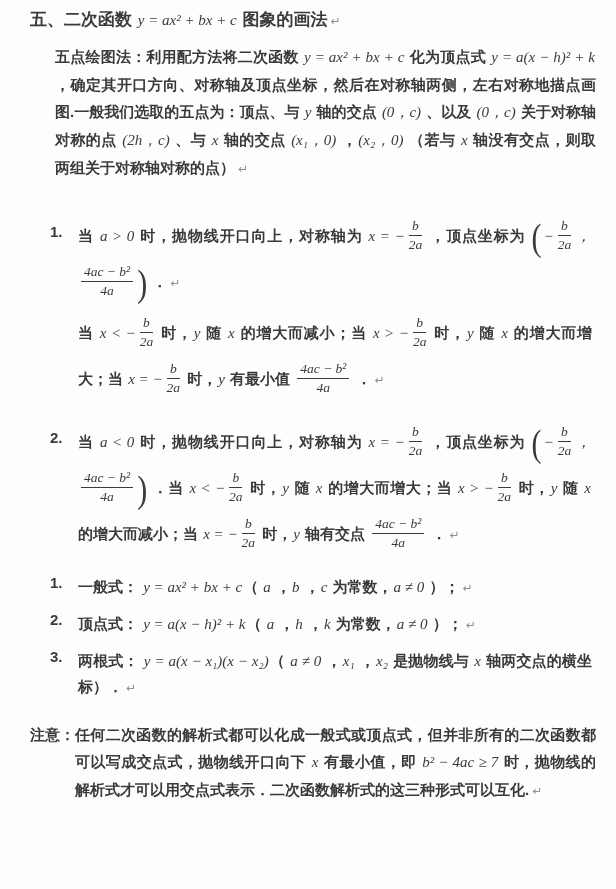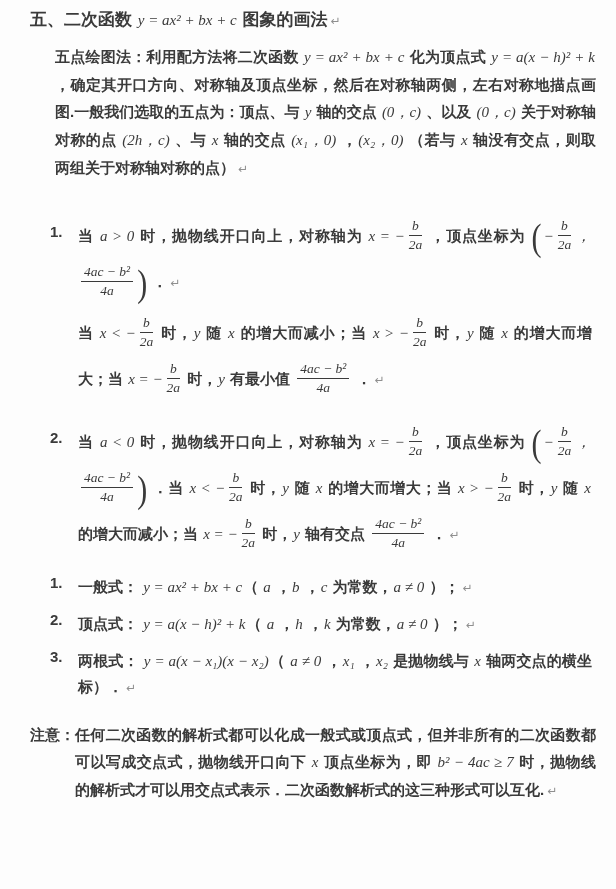--- a/index.html
+++ b/index.html
@@ -129,17 +129,17 @@
       </div>
     </div>
     <div class="li lh-txt">
       <span class="li-num cn">3.</span>
       <div class="li-body">
         <p class="fr-par lh-txt" style="line-height:26px"><span class="cn">两根式： </span><span class="math">y = a(x − x₁)(x − x₂)</span><span class="cn">（ </span><span class="math">a ≠ 0</span><span class="cn"> ，</span><span class="math">x₁</span><span class="cn"> ，</span><span class="math">x₂</span><span class="cn"> 是抛物线与 </span><span class="math">x</span><span class="cn"> 轴两交点的横坐标）．</span><span class="pil">↵</span></p>
       </div>
     </div>
     <div class="note">
       <span class="note-label cn">注意：</span>
-      <div class="note-body"><span class="cn">任何二次函数的解析式都可以化成一般式或顶点式，但并非所有的二次函数都可以写成交点式，抛物线开口向下 </span><span class="math">x</span><span class="cn"> 顶点坐标为，即 </span><span class="math">b² − 4ac ≥ 7</span><span class="cn"> 时，抛物线的解析式才可以用交点式表示．二次函数解析式的这三种形式可以互化.</span><span class="pil">↵</span></div>
+      <div class="note-body"><span class="cn">任何二次函数的解析式都可以化成一般式或顶点式，但并非所有的二次函数都可以写成交点式，抛物线开口向下 </span><span class="math">x</span><span class="cn"> 有最小值，即 </span><span class="math">b² − 4ac ≥ 7</span><span class="cn"> 时，抛物线的解析式才可以用交点式表示．二次函数解析式的这三种形式可以互化.</span><span class="pil">↵</span></div>
     </div>
   </section>
 
 </div>
 
 </body></html>

